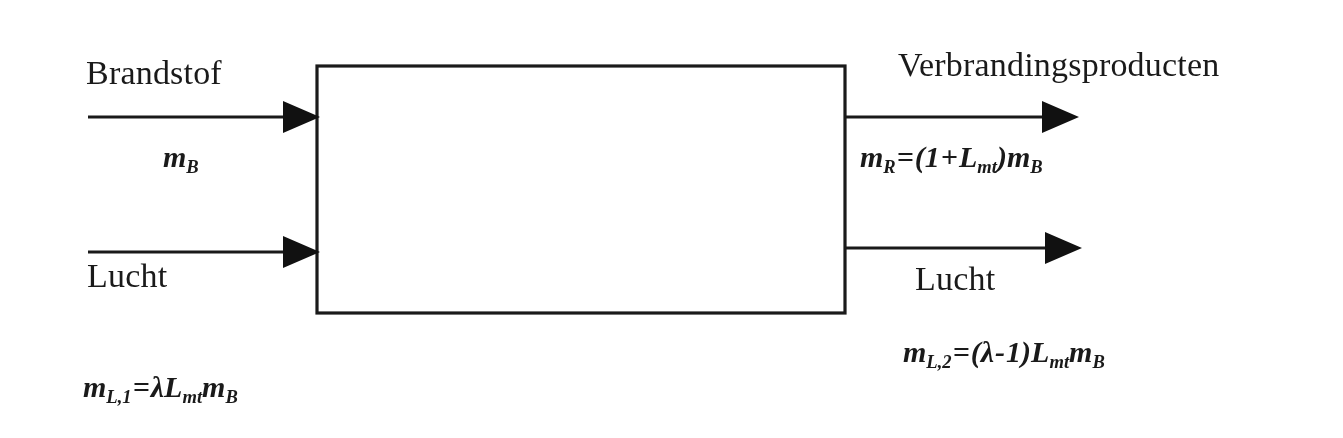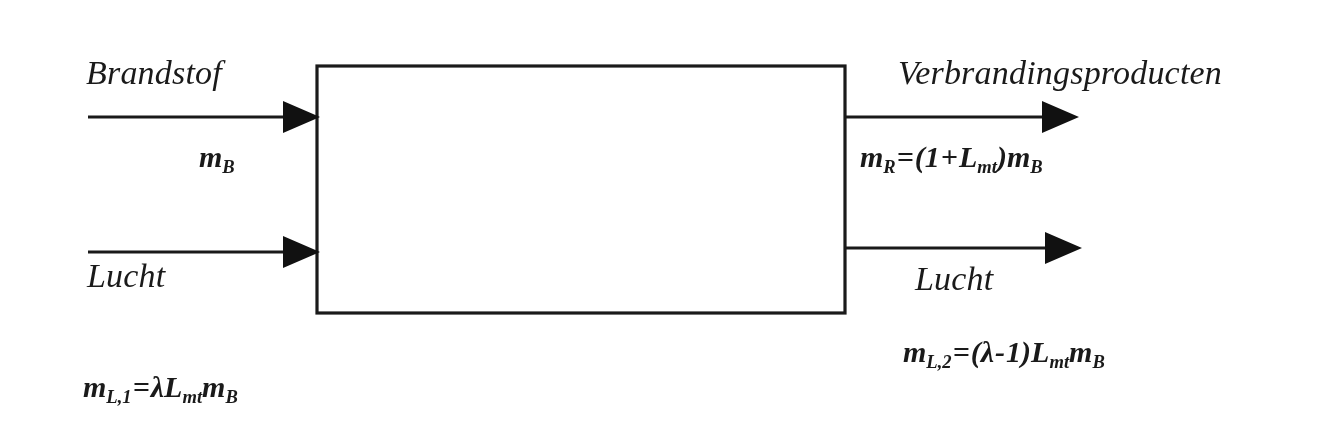--- a/index.html
+++ b/index.html
@@ -25,21 +25,20 @@
     left: 0;
     top: 0;
     width: 1343px;
     height: 438px;
   }
   .lbl {
     position: absolute;
     white-space: nowrap;
     line-height: 1;
     color: #1a1a1a;
-    font-style: italic;
   }
   .word {
     font-family: "Liberation Serif", "DejaVu Serif", serif;
     font-size: 34px;
     font-weight: 400;
     letter-spacing: 0.2px;
   }
   .formula {
     font-family: "Liberation Serif", "DejaVu Serif", serif;
     font-style: italic;
@@ -54,24 +53,24 @@
     vertical-align: -0.32em;
     letter-spacing: 0px;
   }
   .formula .op {
     font-style: italic;
     padding: 0 1px;
   }
 
   
   #label-brandstof      { left: 86px;  top: 56px; }
-  #label-mb             { left: 163px; top: 142px; margin-left: 36px; }
+  #label-mb             { left: 163px; top: 142px; }
   #label-lucht-in       { left: 87px;  top: 259px; }
   #label-ml1            { left: 83px;  top: 329px; margin-top: 43px; }
-  #label-verbranding    { left: 898px; top: 56px; }
+  #label-verbranding    { left: 898px; top: 48px; }
   #label-mr             { left: 860px; top: 142px; }
   #label-lucht-out      { left: 915px; top: 262px; }
   #label-ml2            { left: 903px; top: 337px; font-family: Liberation Serif, serif; }
 </style>
 </head>
 <body>
 
 <div id="diagram">
 
   <svg id="flow-svg" viewBox="0 0 1343 438">

